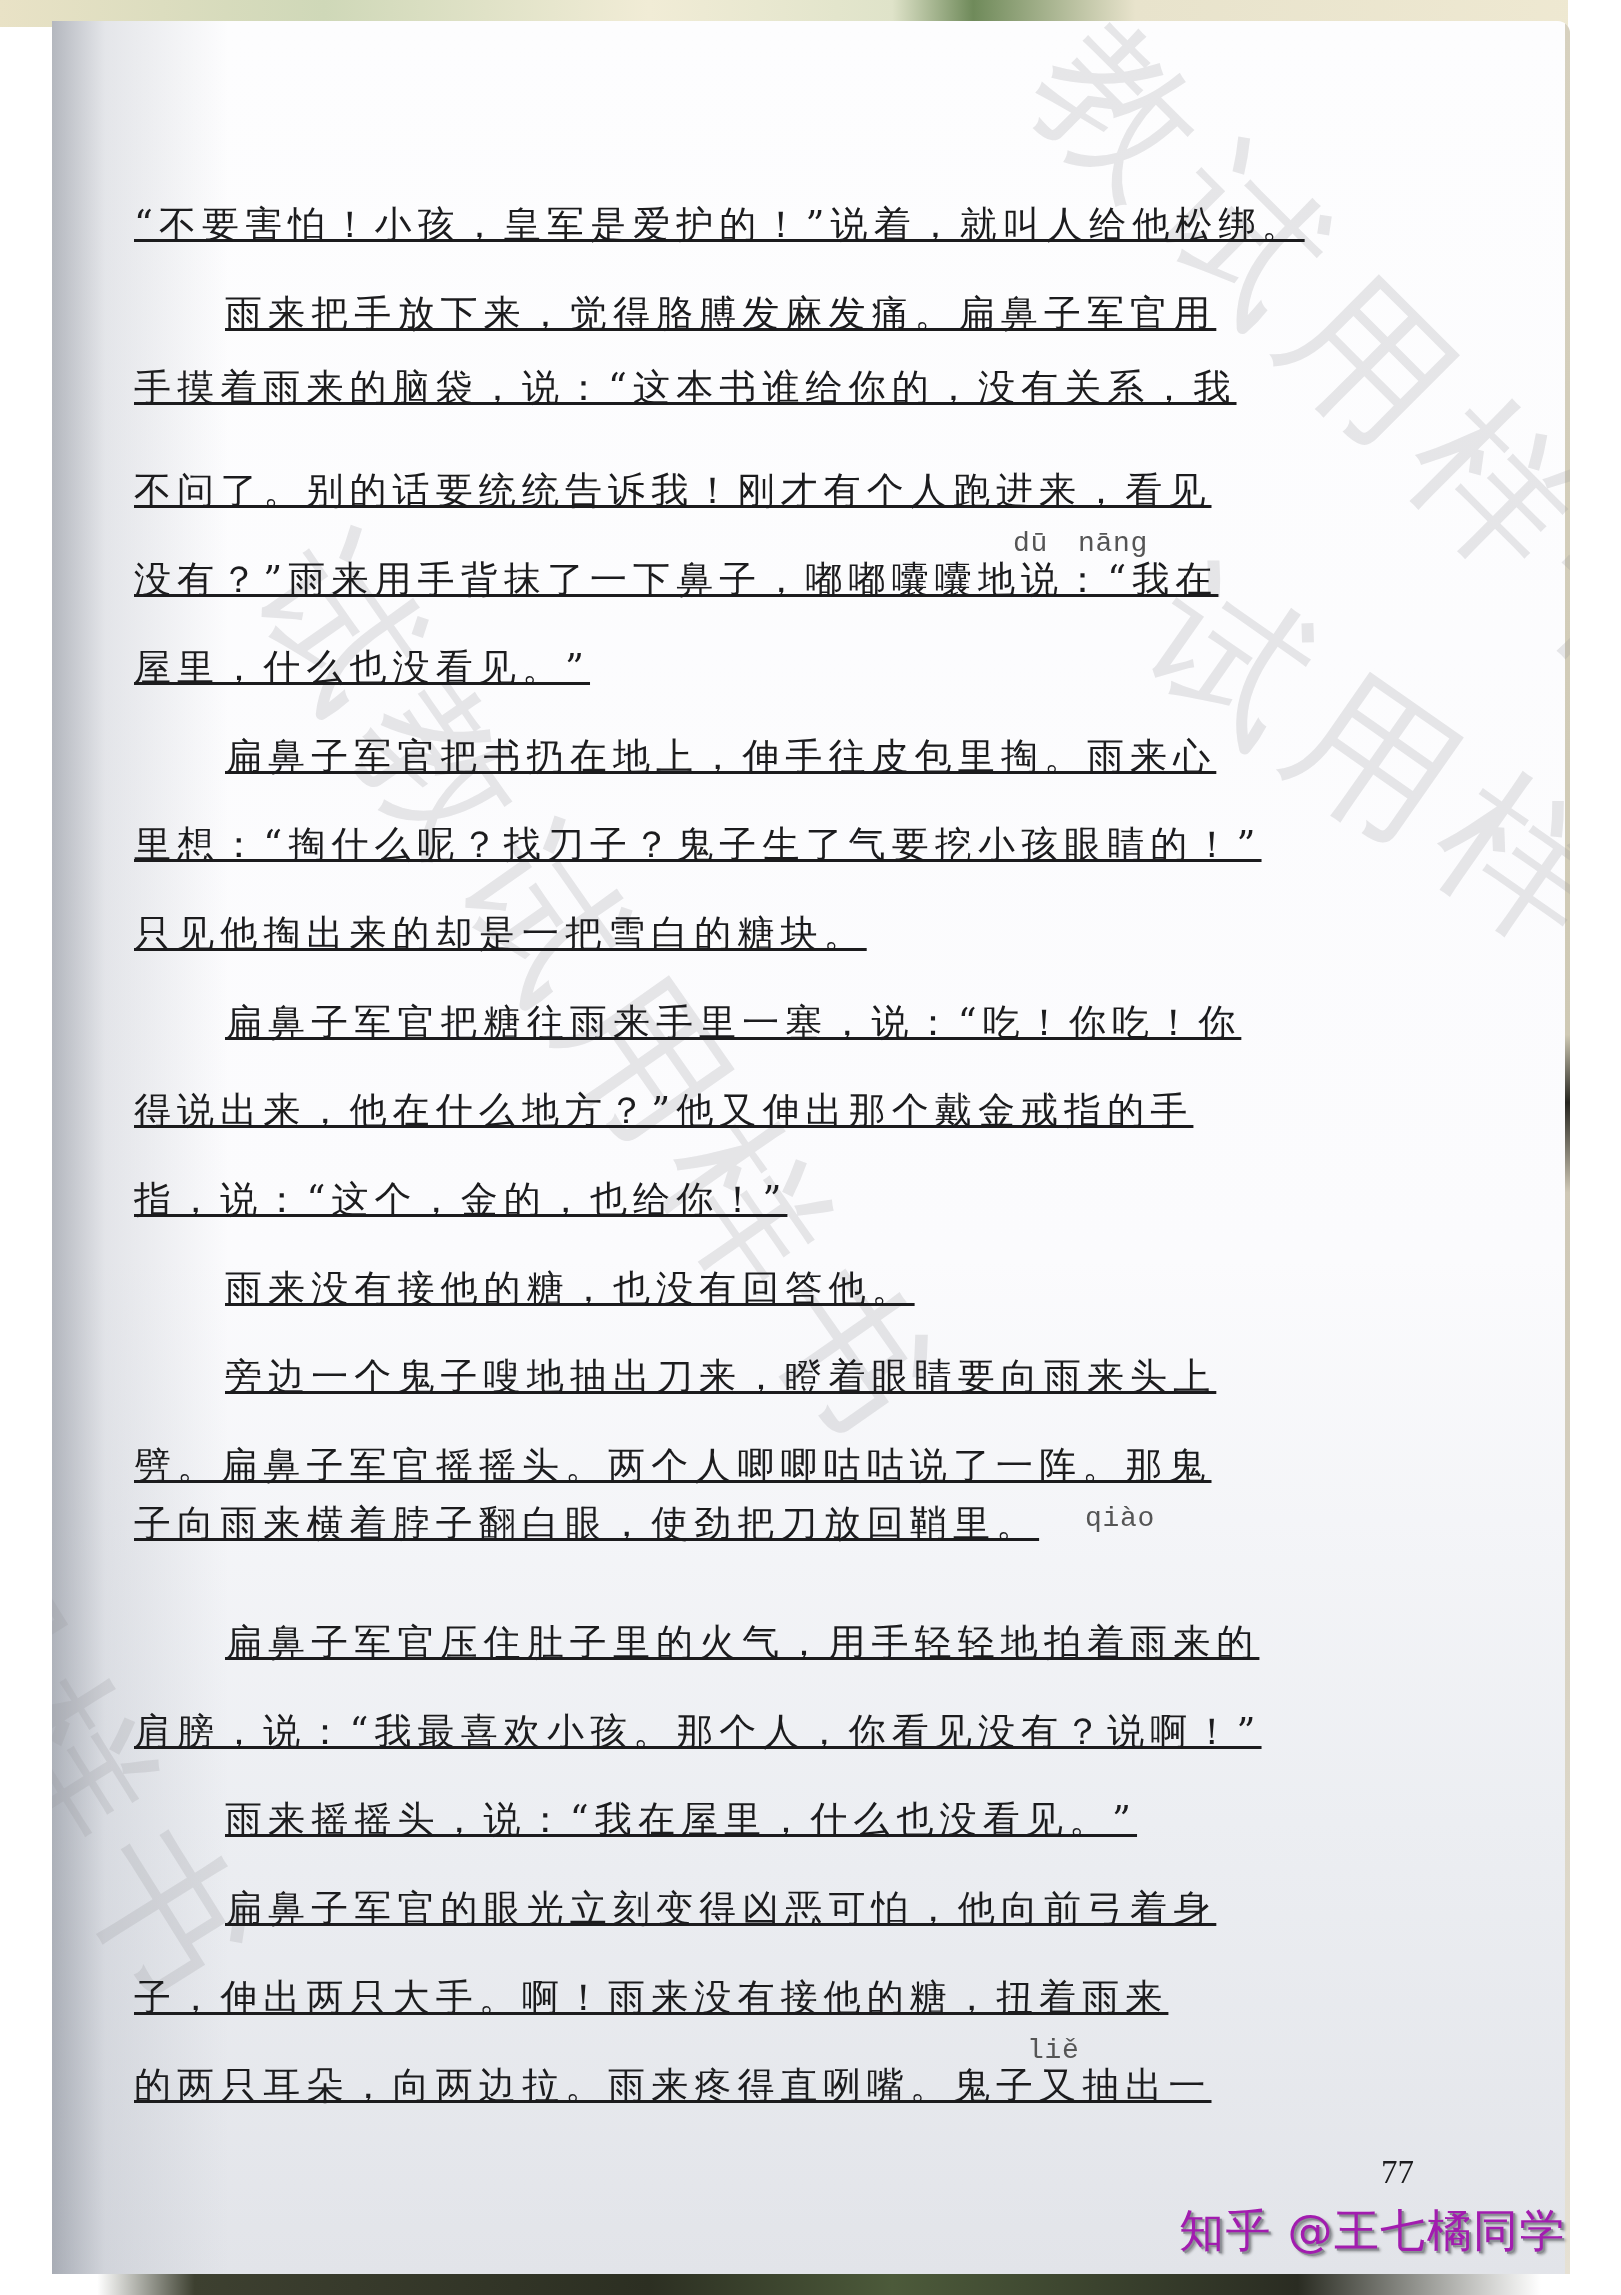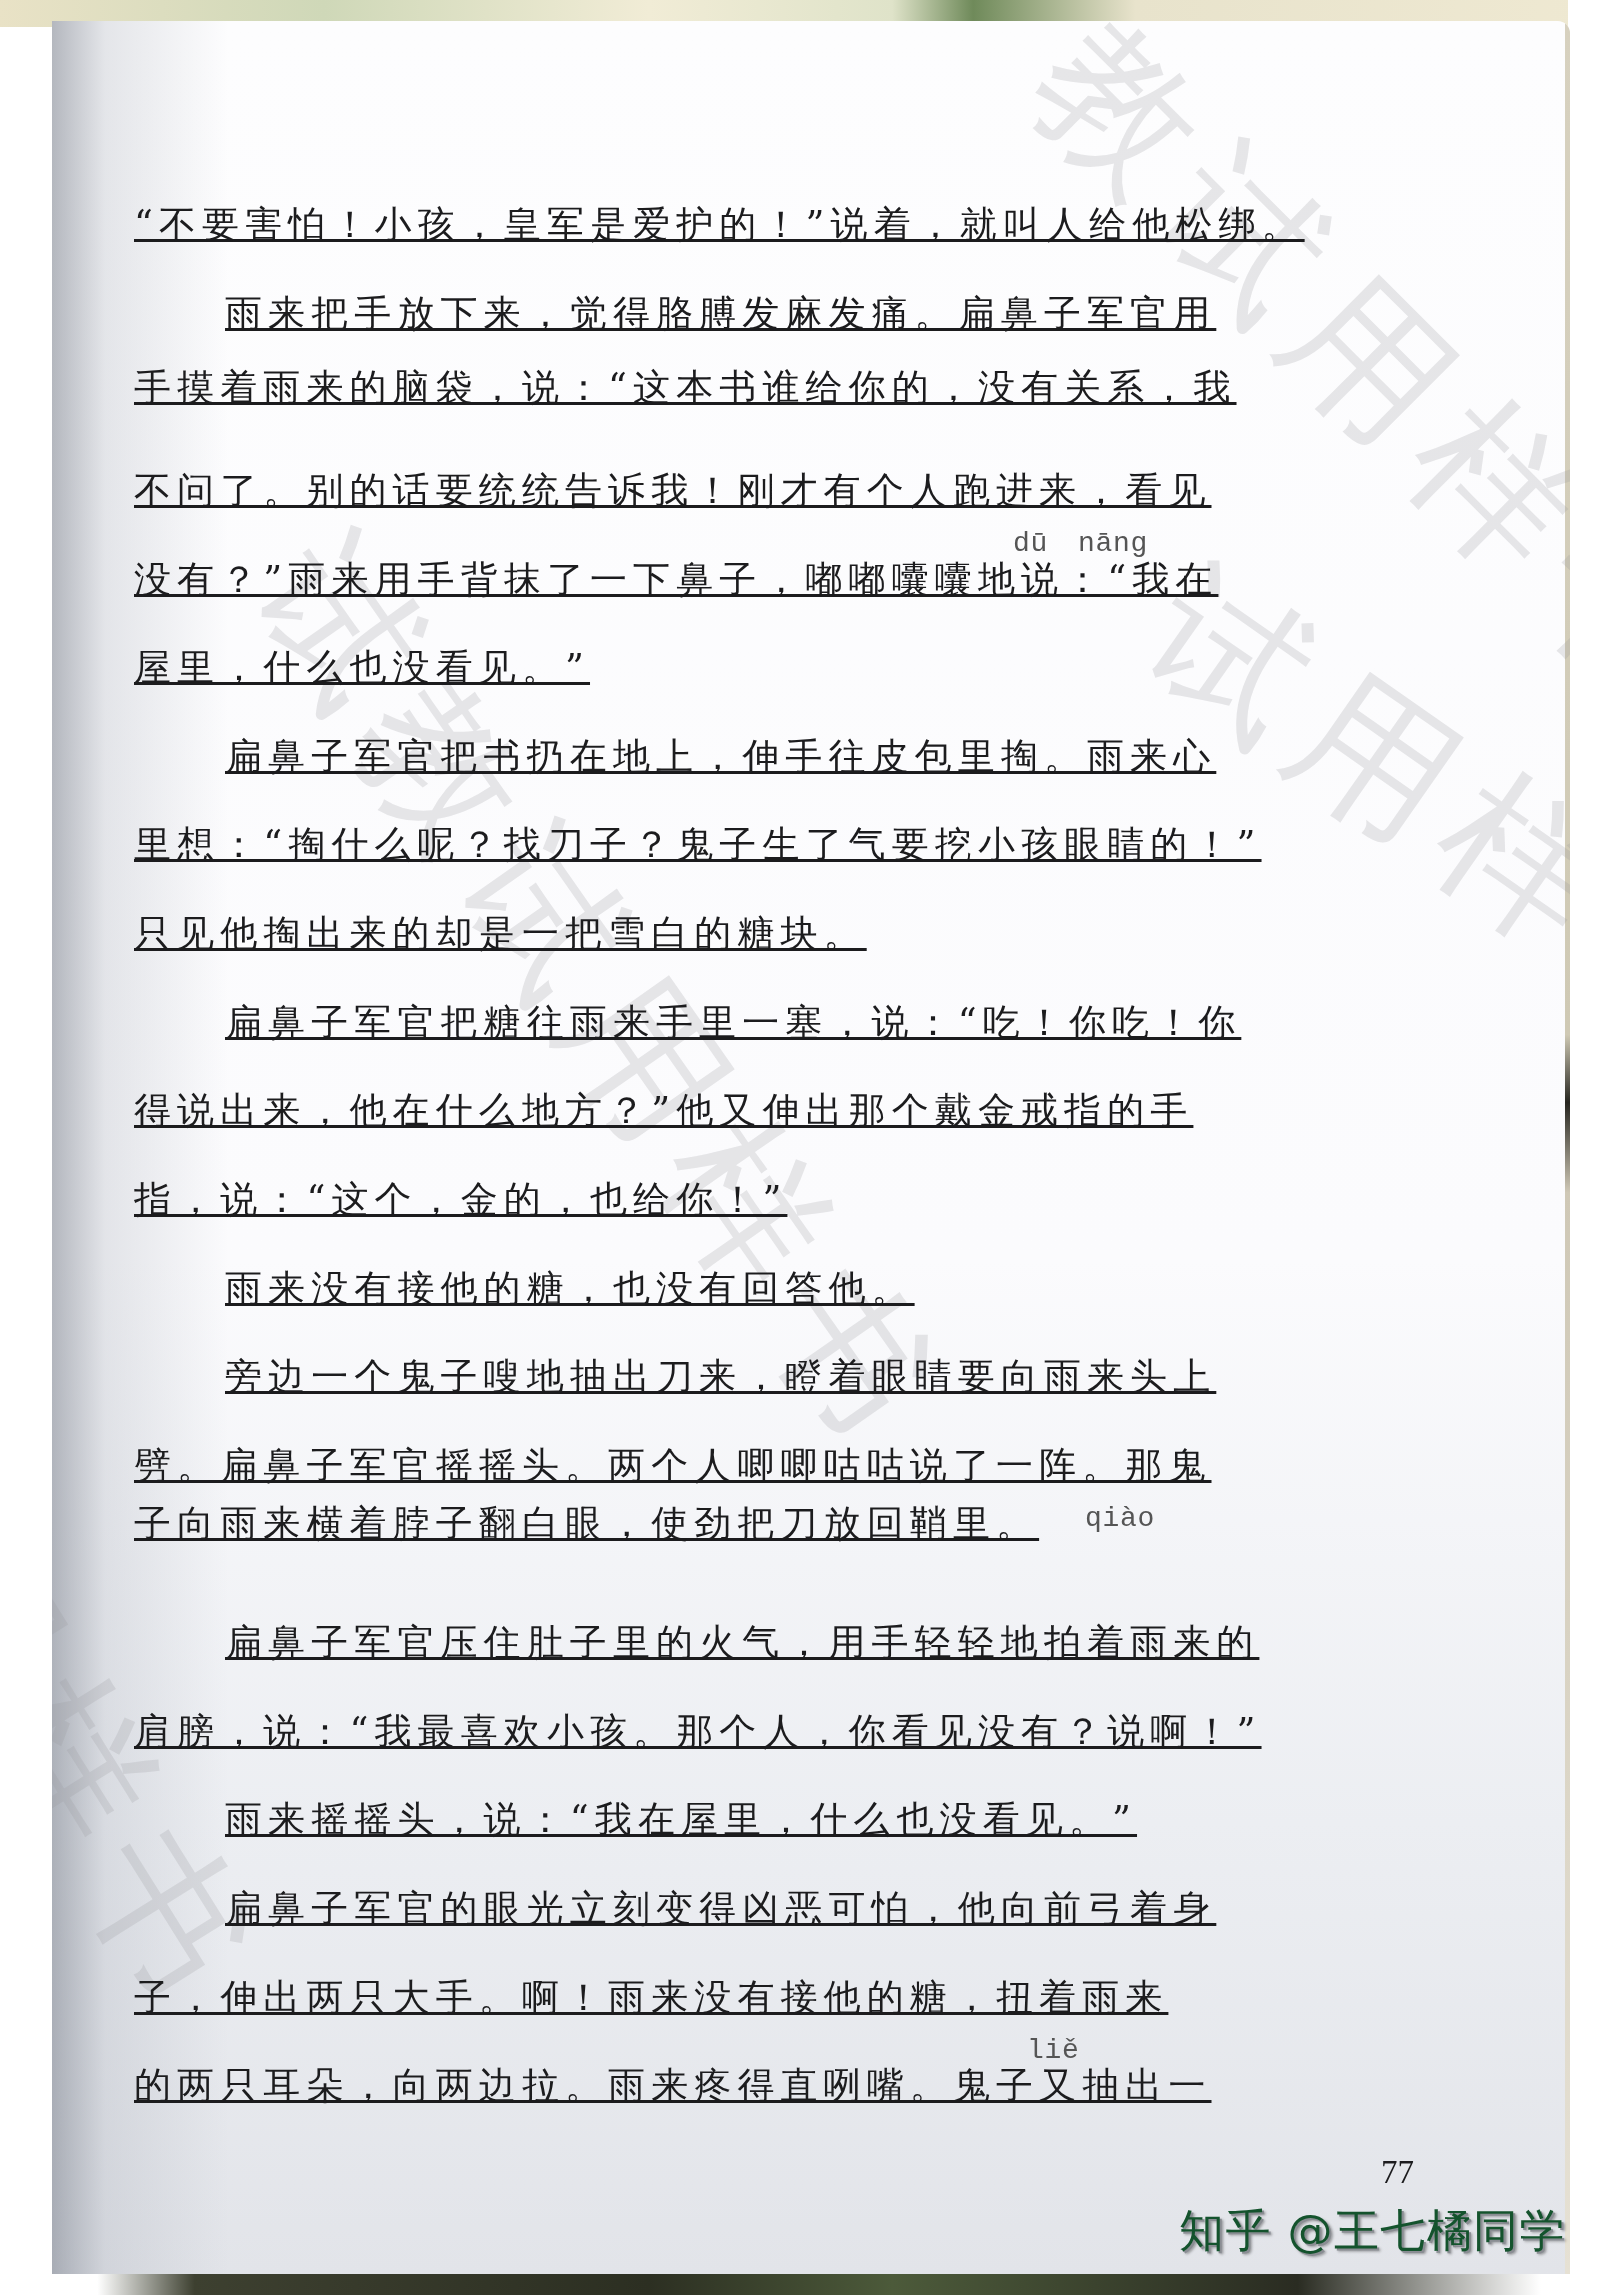--- a/index.html
+++ b/index.html
@@ -96,21 +96,21 @@
       font-family: Liberation Serif, serif;
       font-size: 33px;
       color: #1c1c1e;
     }
     .credit {
       position: absolute;
       left: 1179px;
       top: 2201px;
       font-family: "DejaVu Sans", sans-serif;
       font-size: 45px;
-      color: #14532d;
+      color: #a21caf;
       text-shadow: 2px 2px 0 #8a8d93, 3.4px 3.4px 2.7px rgba(0,0,0,0.35);
       white-space: nowrap;
       letter-spacing: 1.4px;
     }
   </style>
 </head>
 <body>
 
 <div class="bg-top"></div>
 <div class="bg-bottom"></div>

